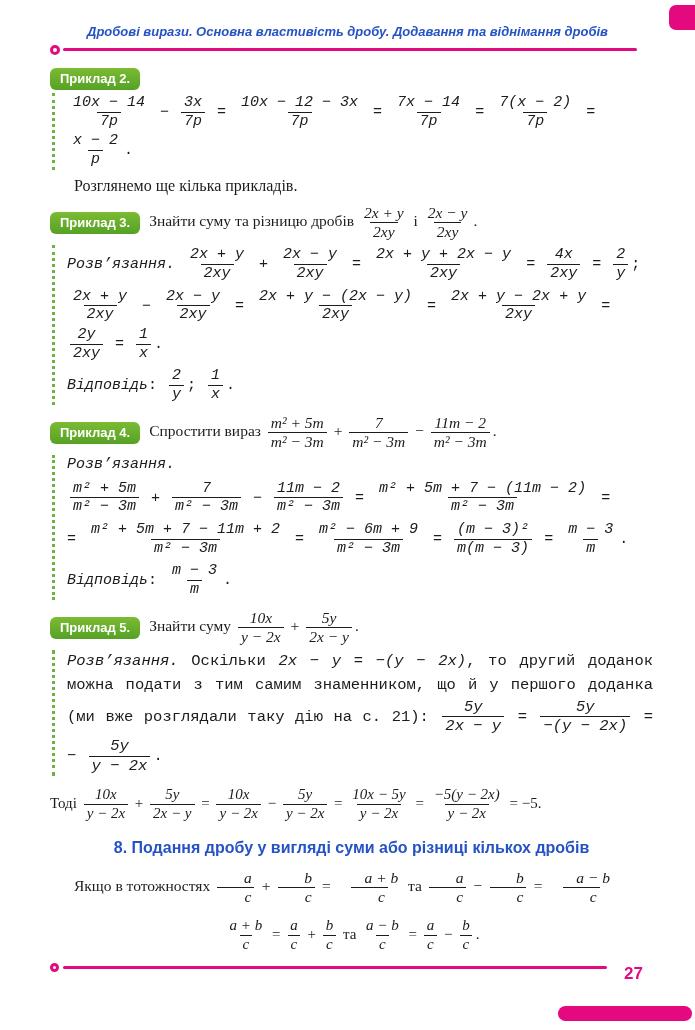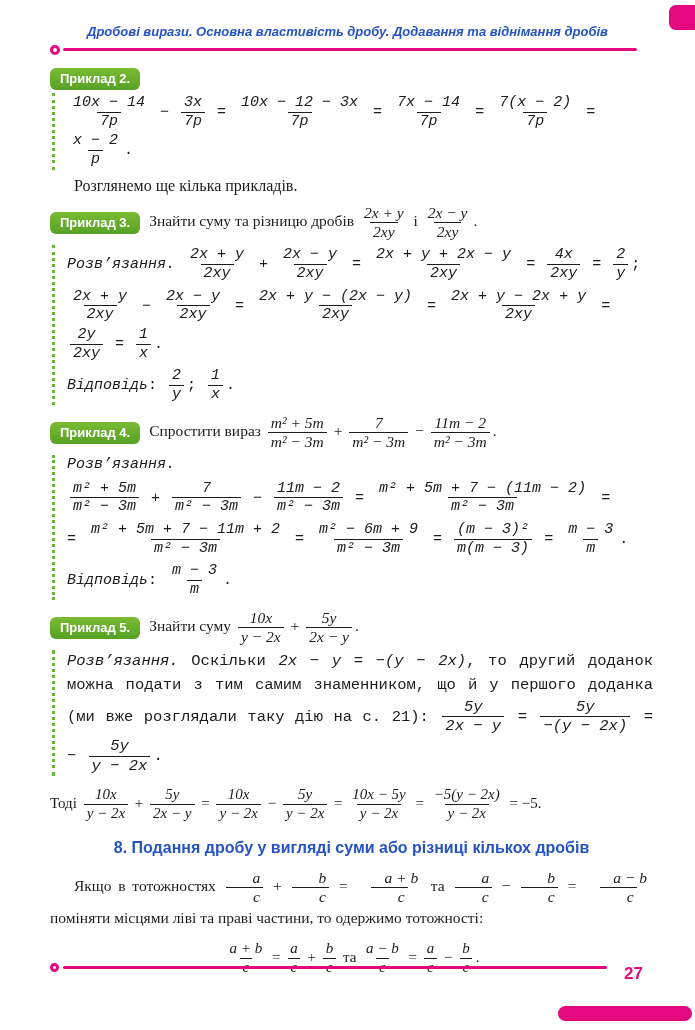--- a/index.html
+++ b/index.html
@@ -304,21 +304,21 @@
           <span class="den">c</span>
         </span><span class="tok"> та </span><span class="frac">
           <span class="num">a</span>
           <span class="den">c</span>
         </span><span class="tok"> − </span><span class="frac">
           <span class="num">b</span>
           <span class="den">c</span>
         </span><span class="tok"> = </span><span class="frac">
           <span class="num">a − b</span>
           <span class="den">c</span>
-        </span><span class="tok"> поміняти місцями ліві та праві частини, то одержимо тотожності:</span></div>
+        </span></div>
       <div class="fpara ac"><span class="frac">
           <span class="num">a + b</span>
           <span class="den">c</span>
         </span><span class="tok"> = </span><span class="frac">
           <span class="num">a</span>
           <span class="den">c</span>
         </span><span class="tok"> + </span><span class="frac">
           <span class="num">b</span>
           <span class="den">c</span>
         </span><span class="tok"> та </span><span class="frac">

